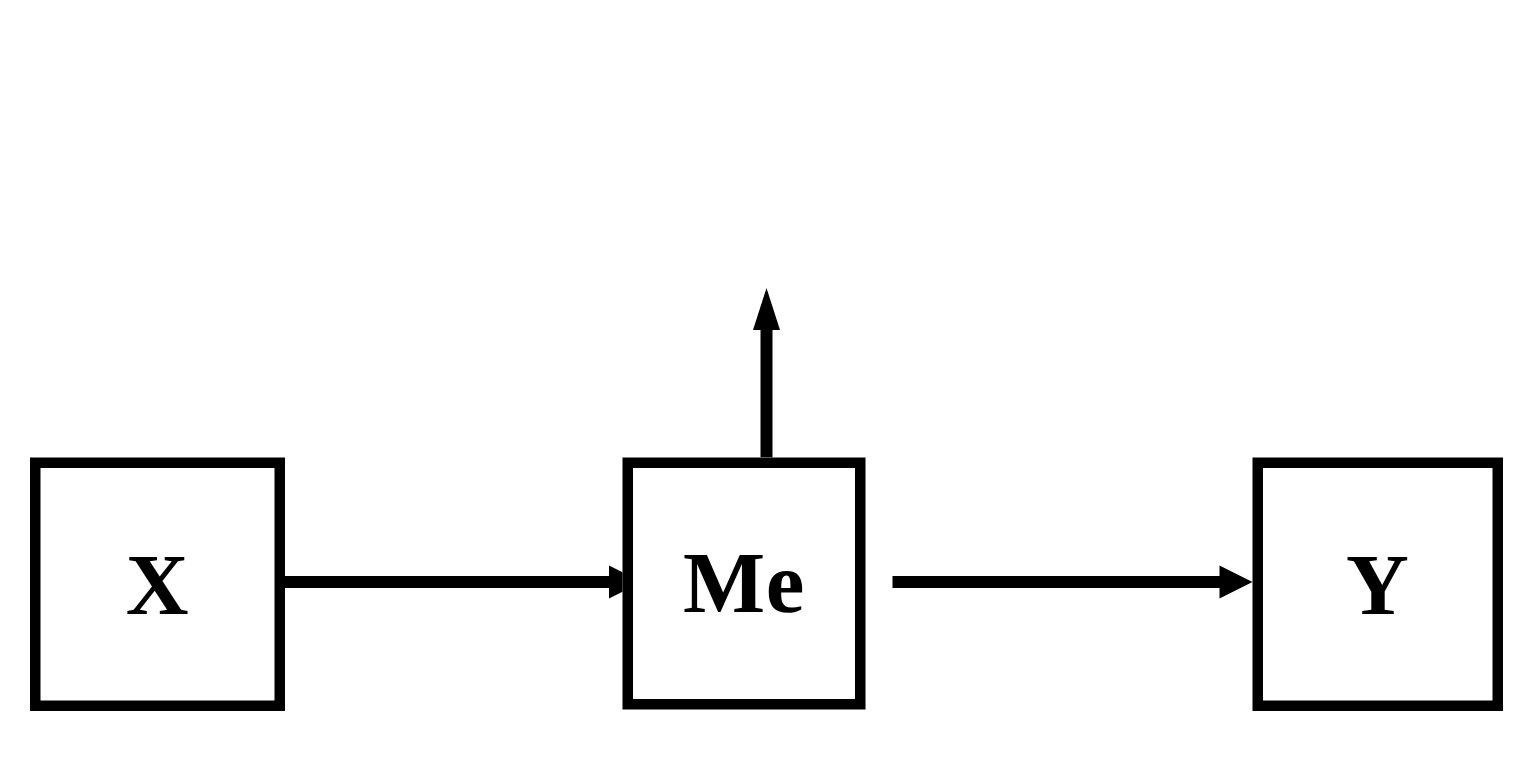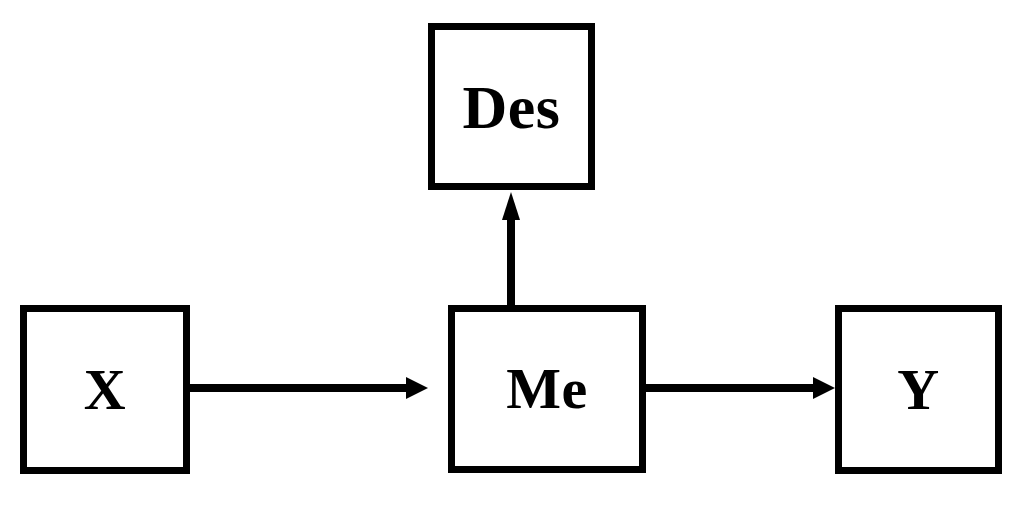--- a/index.html
+++ b/index.html
@@ -46,23 +46,23 @@
 
   #node-x {
     left: 20px;
     top: 305px;
     width: 170px;
     height: 169px;
   }
   #node-x .node-label { font-size: 58px; }
 
   #node-me {
-    left: 448px;
+    left: 415px;
     top: 305px;
-    width: 198px;
+    width: 162px;
     height: 168px;
   }
   #node-me .node-label { font-size: 58px; }
 
   #node-y {
     left: 835px;
     top: 305px;
     width: 167px;
     height: 169px;
   }
@@ -94,23 +94,20 @@
       <line x1="595" y1="388" x2="815" y2="388" stroke="#000000" stroke-width="8"></line>
       <polygon points="813,377 835,388 813,399" fill="#000000"></polygon>
     </g>
 
     <g>
       <line x1="511" y1="305" x2="511" y2="218" stroke="#000000" stroke-width="8"></line>
       <polygon points="502,220 511,192 520,220" fill="#000000"></polygon>
     </g>
   </svg>
 
-  <div class="node" id="node-des">
-    <span class="node-label">Des</span>
-  </div>
 
   <div class="node" id="node-x">
     <span class="node-label">X</span>
   </div>
 
   <div class="node" id="node-me">
     <span class="node-label">Me</span>
   </div>
 
   <div class="node" id="node-y">

